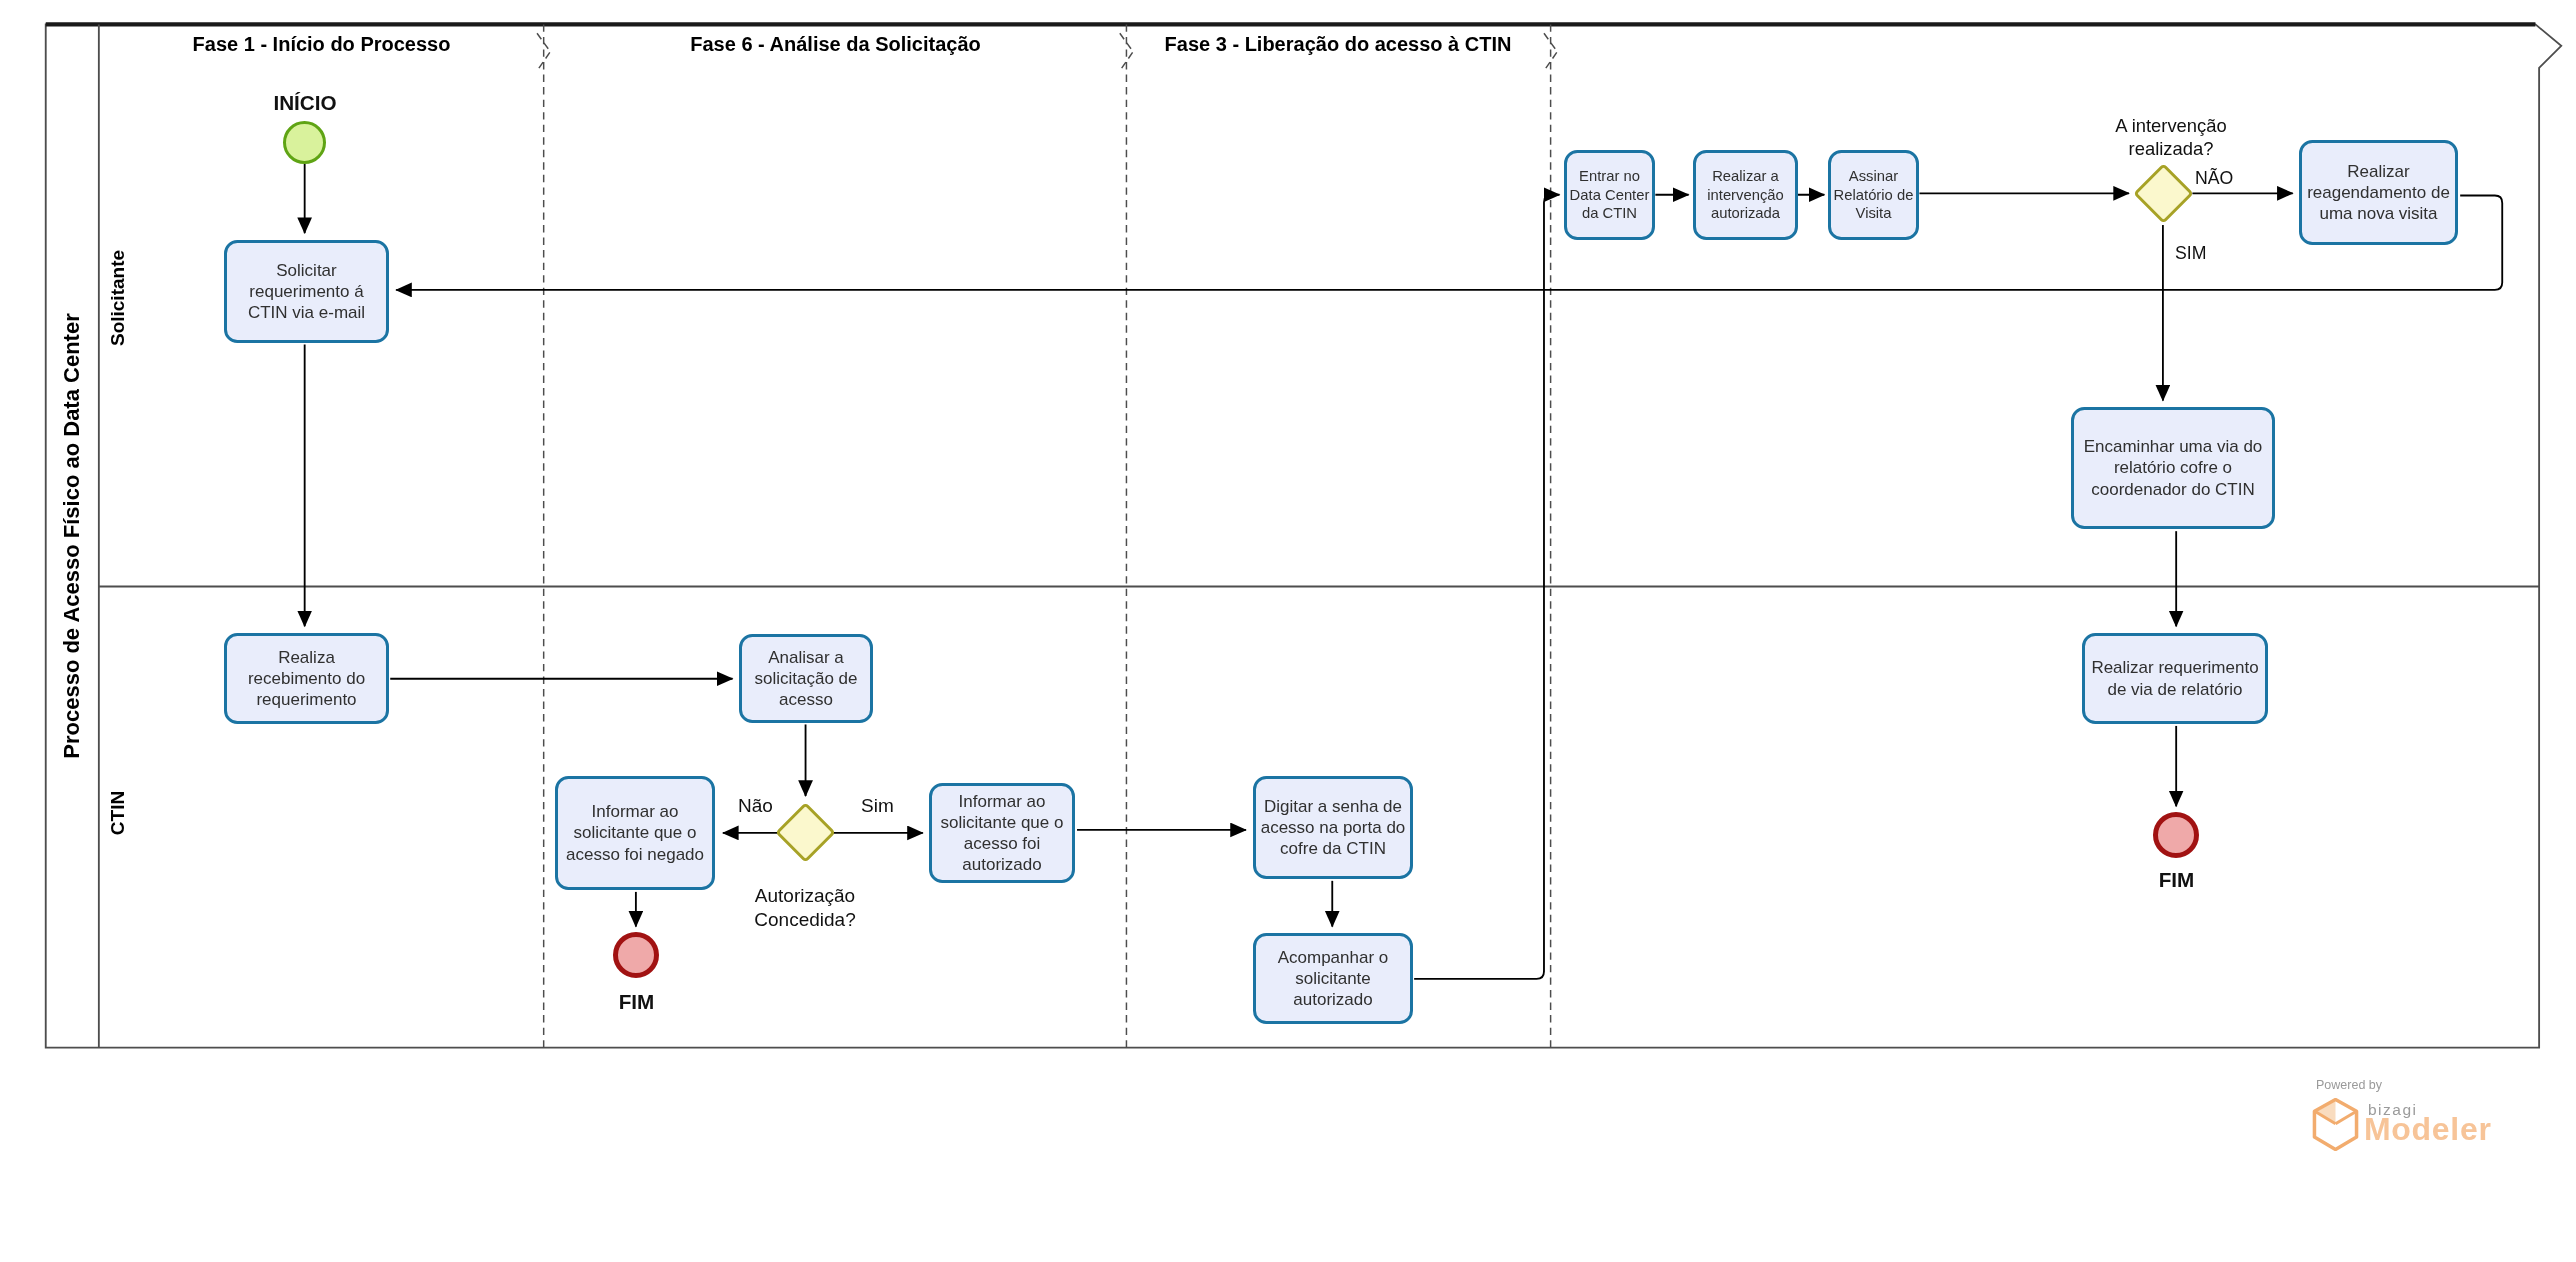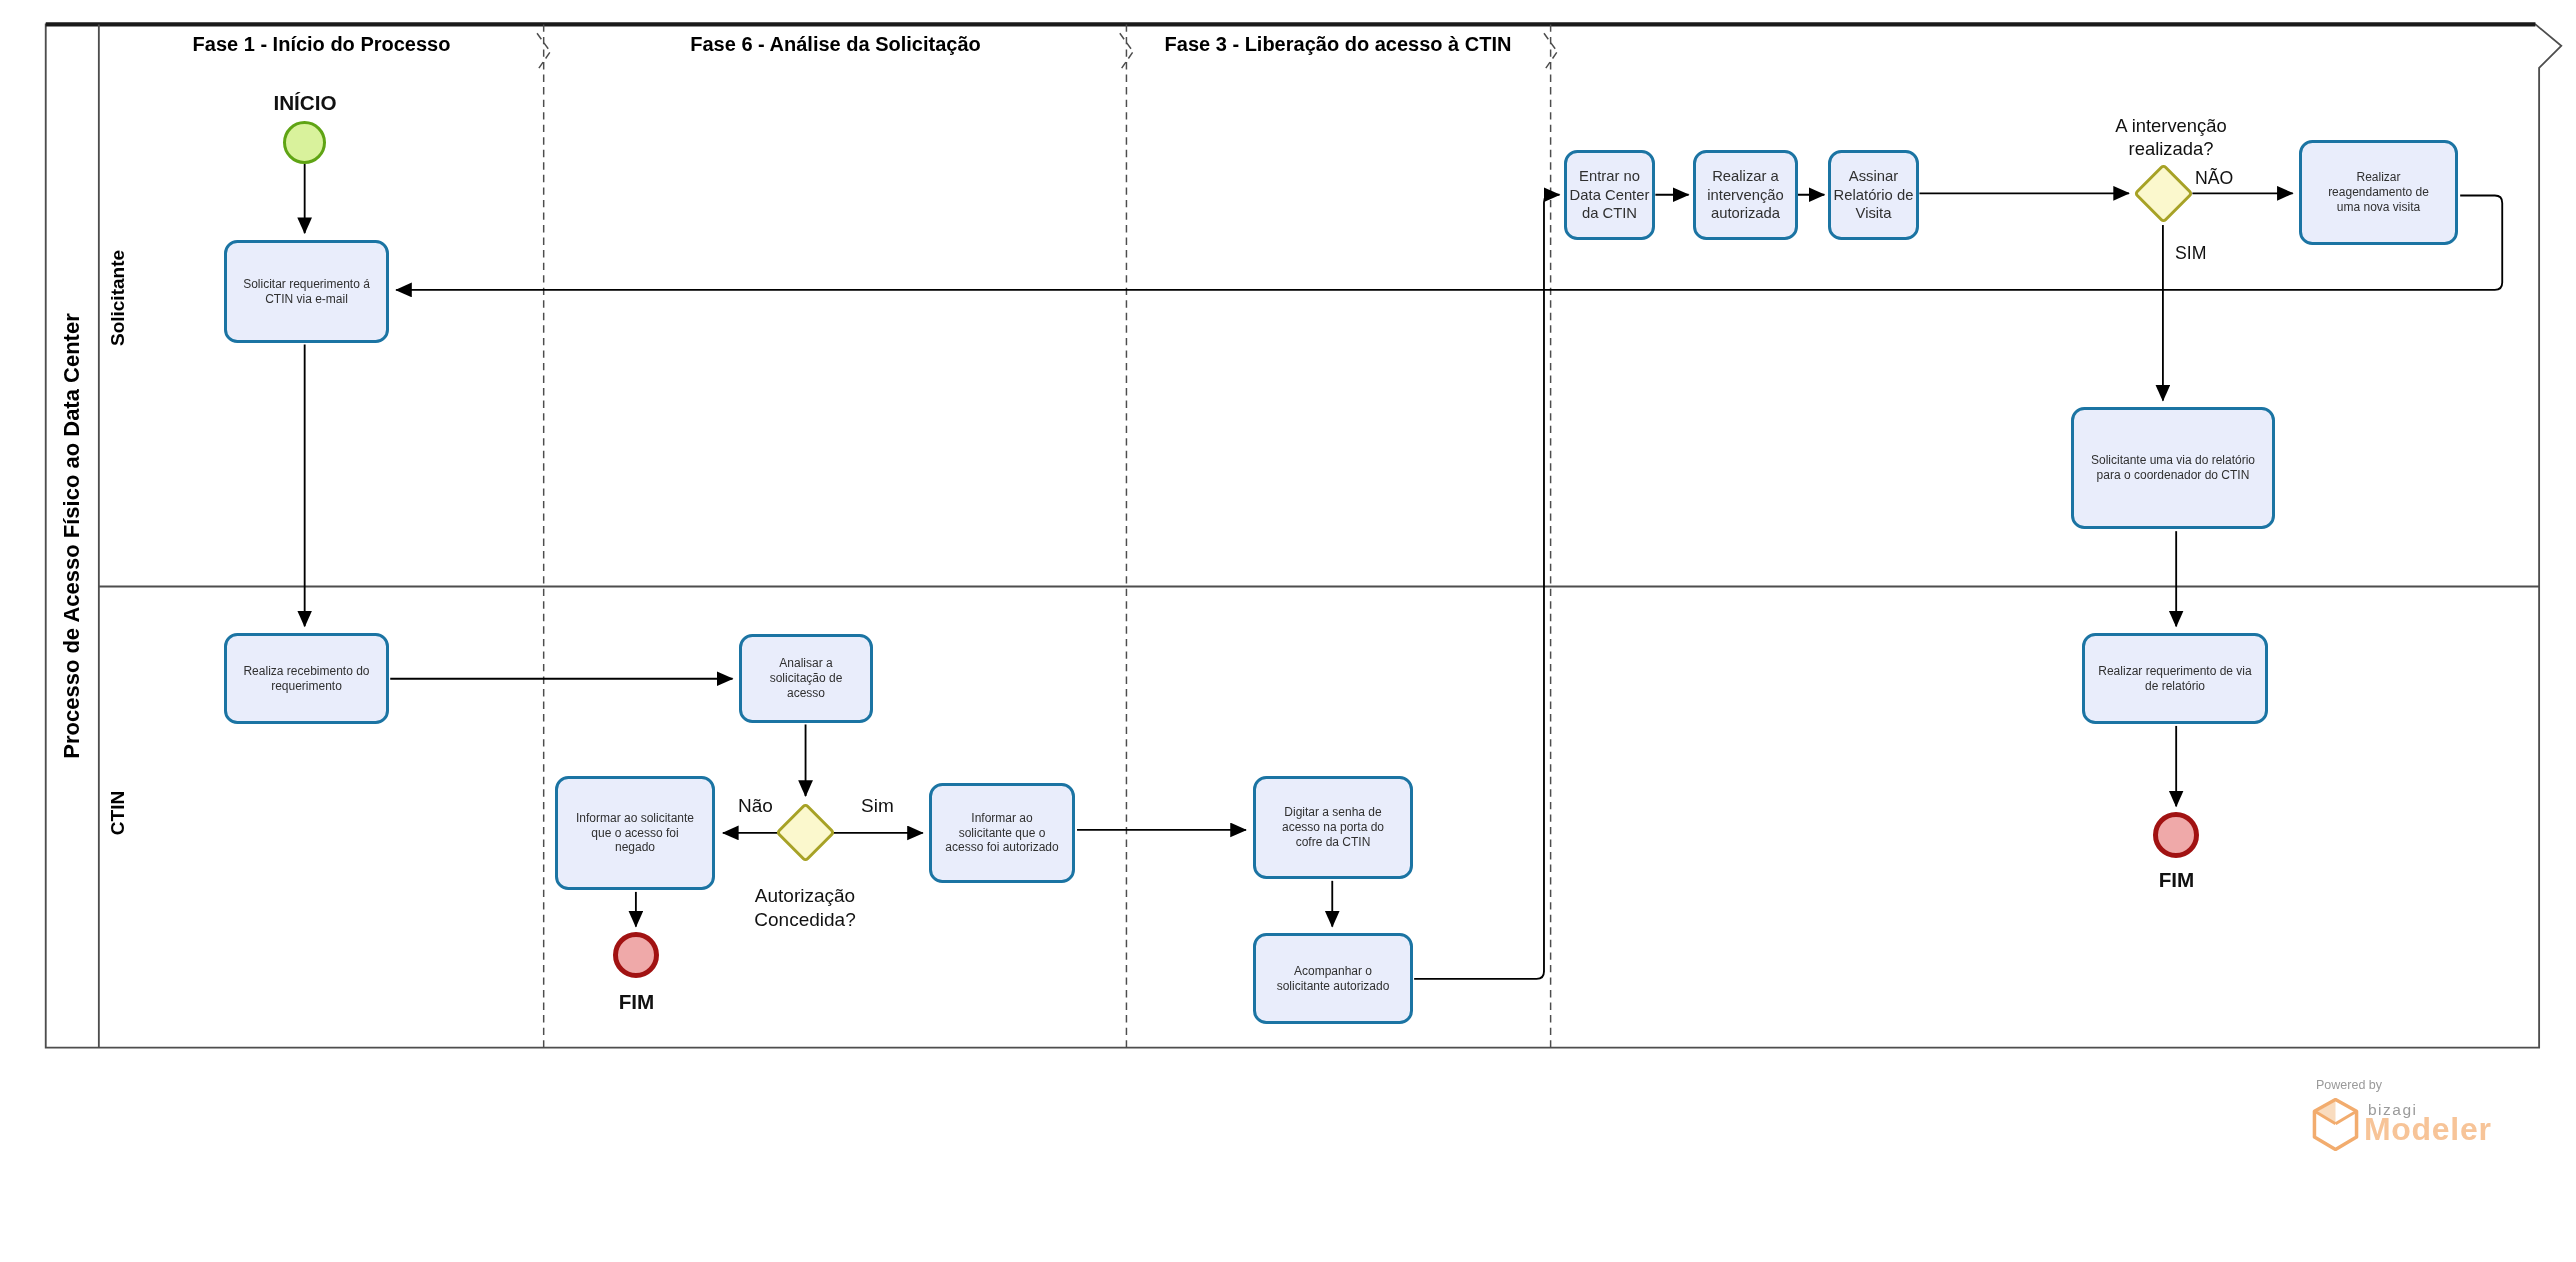--- a/index.html
+++ b/index.html
@@ -2,21 +2,21 @@
 <html style="font-size:11.8px"><head>
 <meta charset="utf-8">
 <style>
   html,body{margin:0;padding:0;background:#ffffff;}
   #canvas{position:relative;width:2576px;height:1263px;background:#ffffff;
           font-family:"Liberation Sans", sans-serif;overflow:hidden;}
   svg.layer{position:absolute;left:0;top:0;z-index:1;}
   .node{position:absolute;z-index:2;box-sizing:border-box;}
   .task{background:#E9EDFB;border:3px solid #1B74A3;border-radius:13.3px;
         display:flex;align-items:center;justify-content:center;text-align:center;
-        font-size:12px;line-height:1.24;color:#303030;padding:13px;}
+        font-size:17px;line-height:1.24;color:#303030;padding:3px;}
   .task.small{font-size:14.8px;padding:1.5px;}
   .event{border-radius:50%;}
   .event.start{background:#D9F29C;border:3.7px solid #5FA414;}
   .event.end{background:#EFA9A9;border:5.2px solid #A11212;}
   .gateway{background:#FBF8CD;border:3px solid #A7A226;border-radius:4.4px;
            transform:rotate(45deg);}
   .lbl{position:absolute;z-index:3;color:#111;font-size:19px;white-space:nowrap;}
   .lbl.bold{font-weight:bold;font-size:20.7px;}
   .lbl.center{text-align:center;}
   .lbl.wrap{white-space:normal;}
@@ -94,21 +94,21 @@
   <div class="lbl bold center" style="left:592px;top:990px;width:89px;">FIM</div>
 
   <div class="node event end" style="left:2153px;top:812px;width:46px;height:46px;"></div>
   <div class="lbl bold center" style="left:2132px;top:868px;width:89px;">FIM</div>
 
   <div class="node task" style="left:224px;top:240px;width:165px;height:103px;">Solicitar requerimento á CTIN via e-mail</div>
   <div class="node task small" style="left:1564px;top:150px;width:91px;height:90px;">Entrar no Data Center da CTIN</div>
   <div class="node task small" style="left:1693px;top:150px;width:105px;height:90px;">Realizar a intervenção autorizada</div>
   <div class="node task small" style="left:1828px;top:150px;width:91px;height:90px;">Assinar Relatório de Visita</div>
   <div class="node task" style="left:2299px;top:140px;width:159px;height:105px;">Realizar reagendamento de uma nova visita</div>
-  <div class="node task" style="left:2071px;top:407px;width:204px;height:122px;">Solicitante uma via do relatório para o coordenador do CTIN</div>
+  <div class="node task" style="left:2071px;top:407px;width:204px;height:122px;">Encaminhar uma via do relatório cofre o coordenador do CTIN</div>
 
   <div class="node task" style="left:224px;top:633px;width:165px;height:91px;">Realiza recebimento do requerimento</div>
   <div class="node task" style="left:739px;top:634px;width:134px;height:89px;">Analisar a solicitação de acesso</div>
   <div class="node task" style="left:555px;top:776px;width:160px;height:114px;">Informar ao solicitante que o acesso foi negado</div>
   <div class="node task" style="left:929px;top:783px;width:146px;height:100px;">Informar ao solicitante que o acesso foi autorizado</div>
   <div class="node task" style="left:1253px;top:776px;width:160px;height:103px;">Digitar a senha de acesso na porta do cofre da CTIN</div>
   <div class="node task" style="left:1253px;top:933px;width:160px;height:91px;">Acompanhar o solicitante autorizado</div>
   <div class="node task" style="left:2082px;top:633px;width:186px;height:91px;">Realizar requerimento de via de relatório</div>
 
   <div class="node gateway" style="left:784px;top:811px;width:43px;height:43px;"></div>

